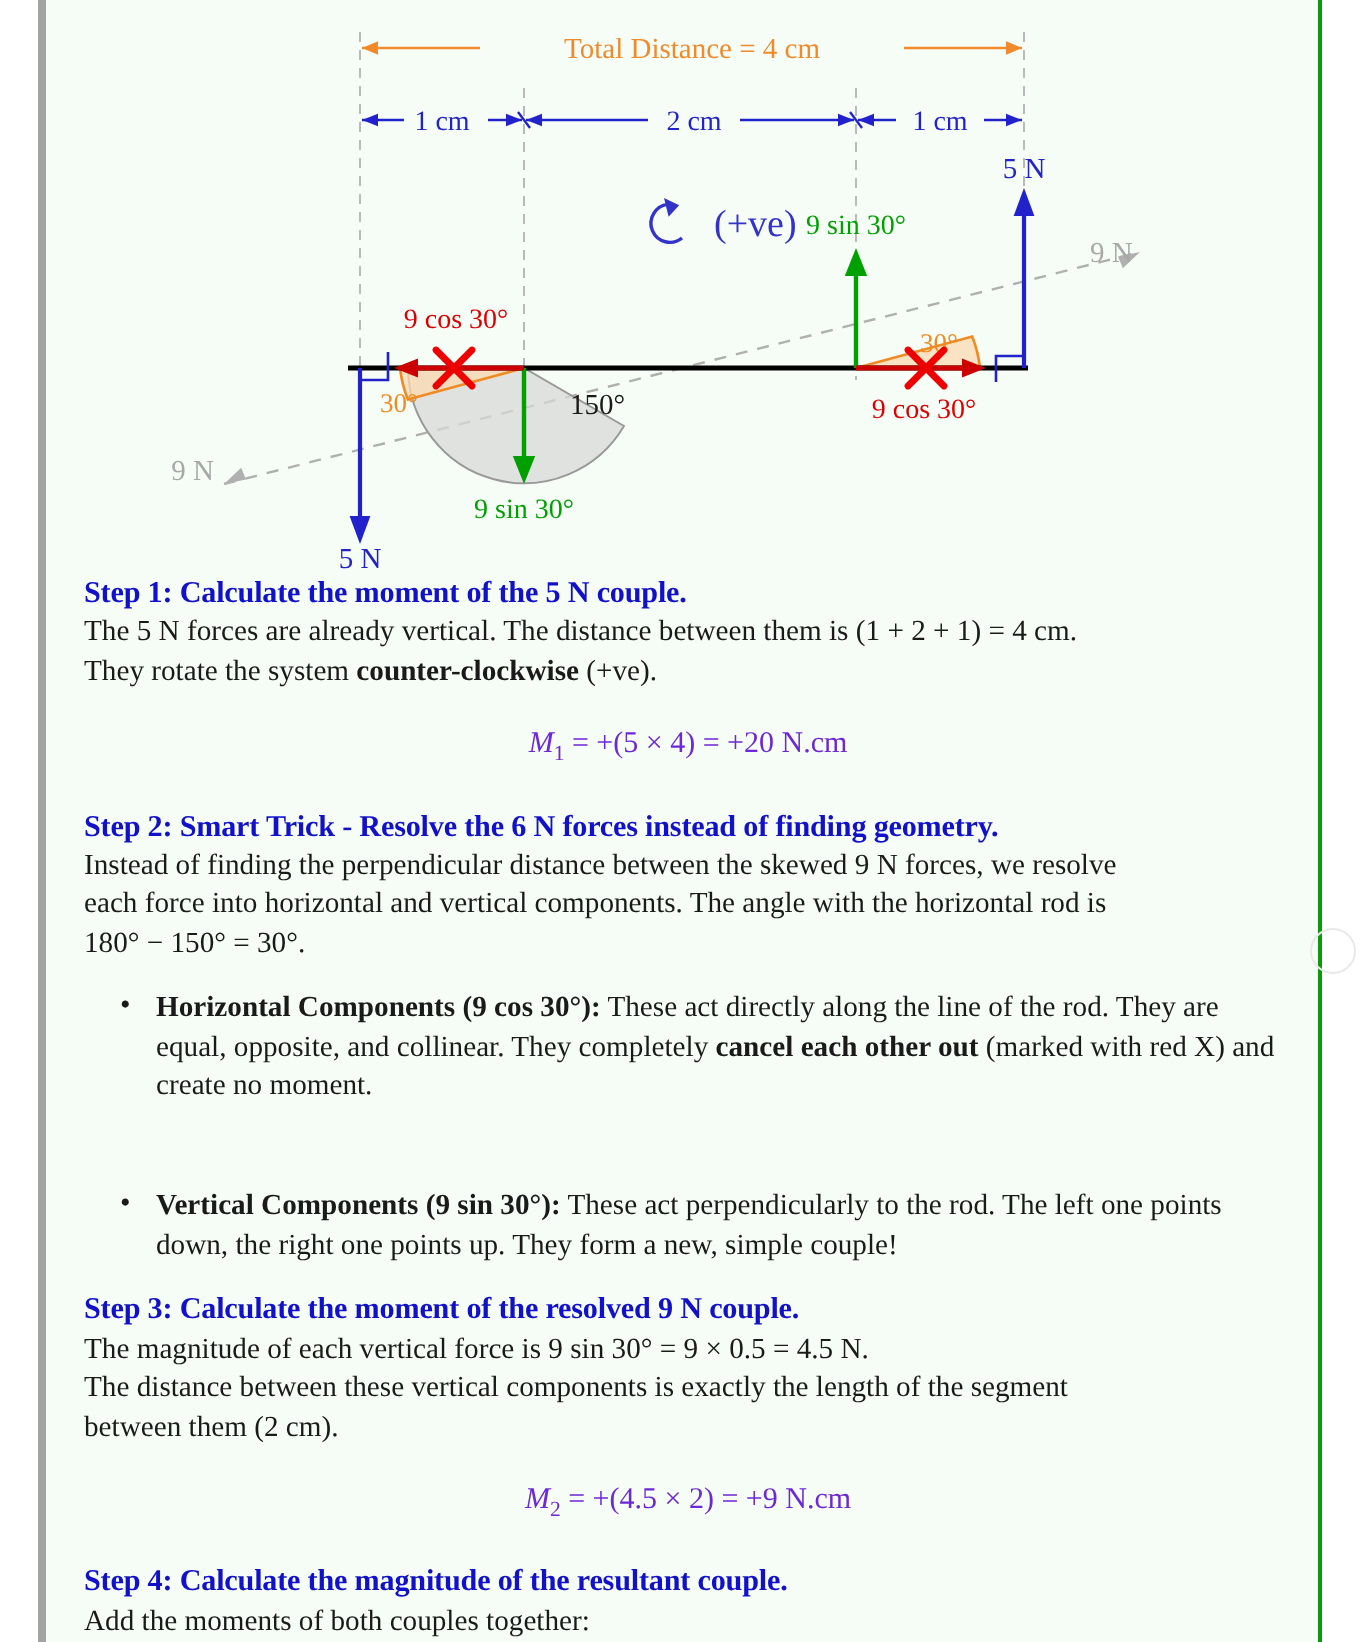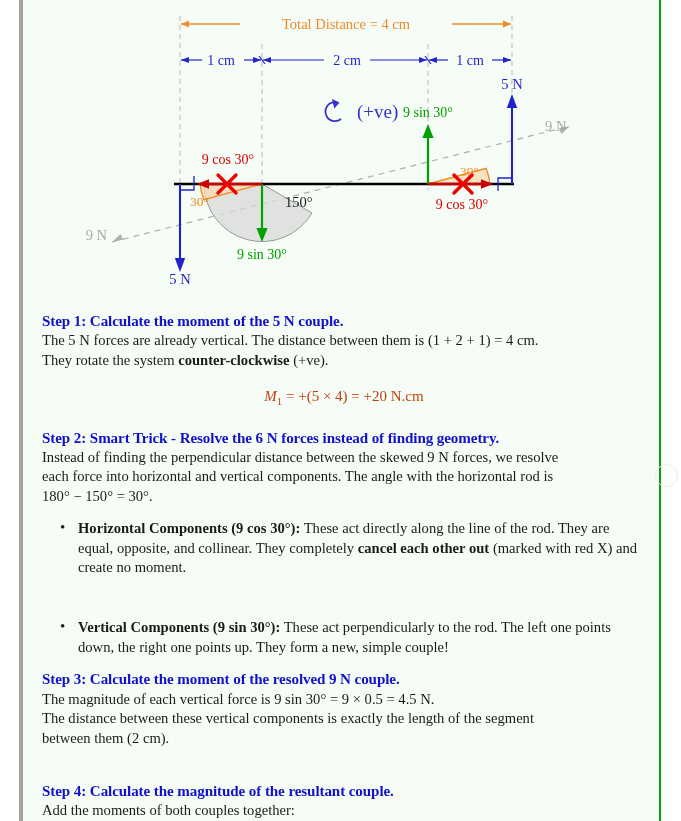--- a/index.html
+++ b/index.html
@@ -31,21 +31,21 @@
     top: 0;
     width: 681px;
     height: 292px;
   }
   svg.fig { display: block; }
 
   
   #body-text {
     position: absolute;
     left: 19px;
-    top: 312px;
+    top: 288px;
     width: 604px;
     font-size: 14.6px;
     line-height: 19.4px;
     color: #1a1a1a;
   }
   .step-head {
     color: #1111cc;
     font-weight: bold;
     font-size: 15.1px;
     margin: 0;
@@ -54,21 +54,21 @@
   .para {
     margin: 0;
     color: #1a1a1a;
   }
   .gap-md { height: 13px; }
   .gap-lg { height: 17px; }
   .eq {
     text-align: center;
     margin: 0;
     font-size: 15px;
-    color: #c2410c;
+    color: #6d28d9;
   }
   .bd { font-weight: bold; }
   ul.bullets {
     margin: 0;
     padding-left: 34px;
     list-style: none;
   }
   ul.bullets > li {
     position: relative;
     margin: 0 0 11px 0;
@@ -241,20 +241,21 @@
       <li><span class="bd">Horizontal Components</span><span style="font-weight:bold"> (9 cos 30°):</span><span> These act directly along the line of the rod. They are equal, opposite, and collinear. They completely </span><span class="bd">cancel each other out</span><span> (marked with red X) and create no moment.</span></li>
       <li><span class="bd">Vertical Components</span><span style="font-weight:bold"> (9 sin 30°):</span><span> These act perpendicularly to the rod. The left one points down, the right one points up. They form a new, simple couple!</span></li>
     </ul>
     <div class="gap-md"></div>
 
     <p class="step-head">Step 3: Calculate the moment of the resolved 9 N couple.</p>
     <p class="para">The magnitude of each vertical force is 9 sin 30° = 9 × 0.5 = 4.5 N.</p>
     <p class="para">The distance between these vertical components is exactly the length of the segment</p>
     <p class="para">between them (2 cm).</p>
     <div class="gap-lg"></div>
+    <p class="eq"><span class="mathvar">M</span><sub>2</sub><span> = +(4.5 × 2) = +9 N.cm</span></p>
     <div class="gap-lg"></div>
 
     <p class="step-head">Step 4: Calculate the magnitude of the resultant couple.</p>
     <p class="para">Add the moments of both couples together:</p>
 
   </div>
 </div>
 
 <div id="edge-circle"></div>
 

